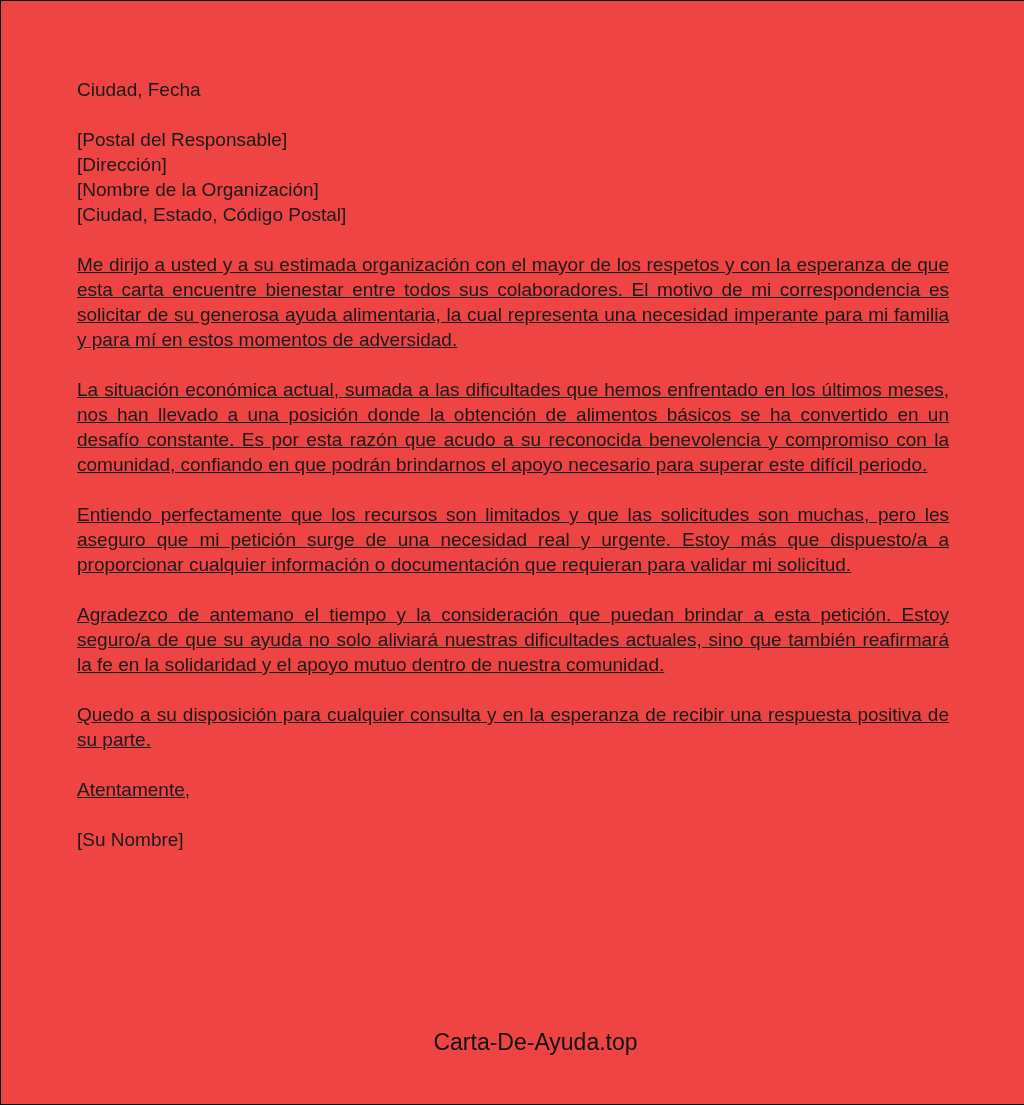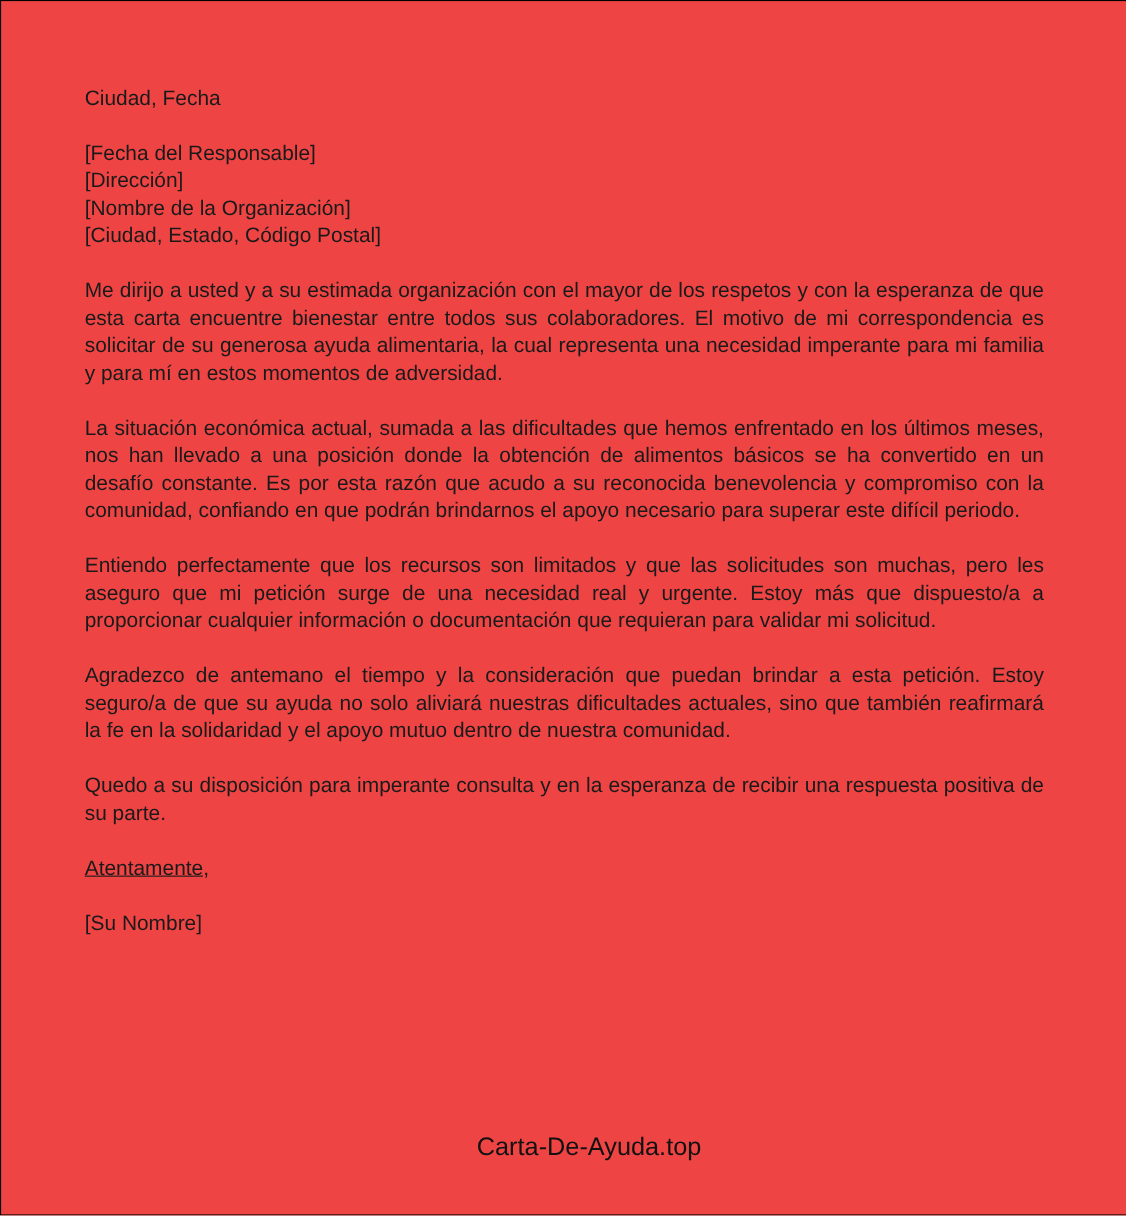--- a/index.html
+++ b/index.html
@@ -26,20 +26,21 @@
       width: 872px;
     }
     .line { display: block; white-space: nowrap; }
     .block { margin: 0; }
     .date { margin-bottom: 25px; }
     .address { margin-bottom: 25px; }
     .salutation { margin-bottom: 25px; }
     .para {
       text-align: justify;
       margin: 0 0 25px 0;
+      text-decoration: underline;
     }
     .closing { margin-bottom: 25px; text-decoration: underline; }
     .footer {
       position: absolute;
       left: 0;
       width: 100%;
       top: 1027px;
       text-align: center;
       font-size: 23px;
       line-height: 28px;
@@ -47,31 +48,31 @@
     }
   </style>
 </head>
 <body>
 
 <div class="page">
   <div class="content">
     <p class="block date">Ciudad, Fecha</p>
 
     <div class="block address">
-      <span class="line">[Fecha del Responsable]</span>
+      <span class="line">[Postal del Responsable]</span>
       <span class="line">[Dirección]</span>
       <span class="line">[Nombre de la Organización]</span>
       <span class="line">[Ciudad, Estado, Código Postal]</span>
     </div>
 
 
     <p class="para">Me dirijo a usted y a su estimada organización con el mayor de los respetos y con la esperanza de que esta carta encuentre bienestar entre todos sus colaboradores. El motivo de mi correspondencia es solicitar de su generosa ayuda alimentaria, la cual representa una necesidad imperante para mi familia y para mí en estos momentos de adversidad.</p>
     <p class="para">La situación económica actual, sumada a las dificultades que hemos enfrentado en los últimos meses, nos han llevado a una posición donde la obtención de alimentos básicos se ha convertido en un desafío constante. Es por esta razón que acudo a su reconocida benevolencia y compromiso con la comunidad, confiando en que podrán brindarnos el apoyo necesario para superar este difícil periodo.</p>
     <p class="para">Entiendo perfectamente que los recursos son limitados y que las solicitudes son muchas, pero les aseguro que mi petición surge de una necesidad real y urgente. Estoy más que dispuesto/a a proporcionar cualquier información o documentación que requieran para validar mi solicitud.</p>
     <p class="para">Agradezco de antemano el tiempo y la consideración que puedan brindar a esta petición. Estoy seguro/a de que su ayuda no solo aliviará nuestras dificultades actuales, sino que también reafirmará la fe en la solidaridad y el apoyo mutuo dentro de nuestra comunidad.</p>
-    <p class="para">Quedo a su disposición para imperante consulta y en la esperanza de recibir una respuesta positiva de su parte.</p>
+    <p class="para">Quedo a su disposición para cualquier consulta y en la esperanza de recibir una respuesta positiva de su parte.</p>
 
     <p class="block closing">Atentamente,</p>
     <p class="block">[Su Nombre]</p>
   </div>
 
   <div class="footer">Carta-De-Ayuda.top</div>
 </div>
 
 </body></html>

